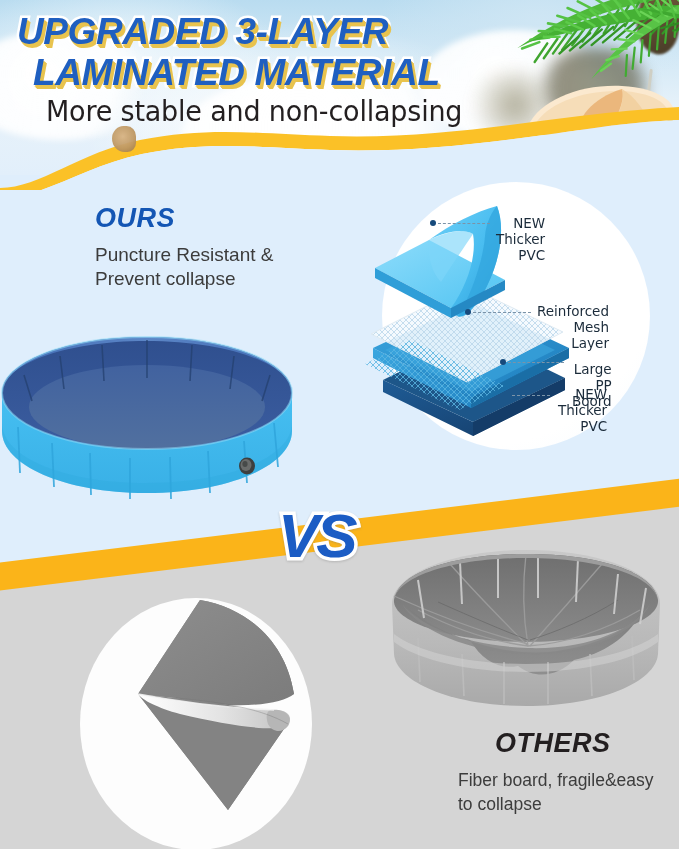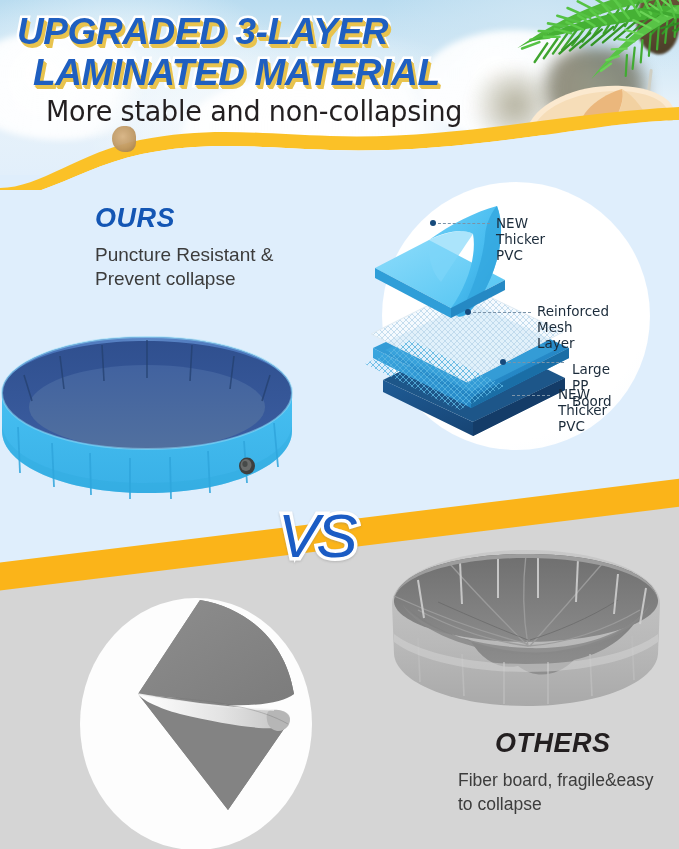--- a/index.html
+++ b/index.html
@@ -111,42 +111,42 @@
     font-size:19px; line-height:24px; color:#3c3c3c;
   }
 
   
   .layer-circle {
     position:absolute; left:382px; top:182px; width:268px; height:268px;
     border-radius:50%;
     background:radial-gradient(circle at 35% 30%, #ffffff 0%, #ffffff 72%, #f7fbfe 100%);
   }
   .layer-svg { position:absolute; left:355px; top:182px; width:300px; height:280px; }
-  .callouts { position:absolute; left:382px; top:182px; width:290px; height:270px; }
+  .callouts { position:absolute; left:382px; top:182px; width:290px; height:270px;text-align:right; }
   .callout { position:absolute; }
   .callout .c-dot {
     position:absolute; width:6px; height:6px; border-radius:50%;
     background:#174a7c; left:0; top:5px;
   }
   .callout .c-dash {
     position:absolute; left:8px; top:7.5px; height:0;
     border-top:1.5px dashed #7b93a8;
   }
   .callout .c-text {
     position:absolute; font-size:13.5px; line-height:16px; color:#1b2b3a;
     font-family:"DejaVu Sans", sans-serif; white-space:pre-line;
   }
 
   
   .blue-pool { position:absolute; left:-6px; top:323px; width:300px; height:195px; }
 
   
   .vs {
     position:absolute; left:278px; top:505px;
-    font-size:62px; font-weight:normal; font-style:italic;
+    font-size:62px; font-weight:bold; font-style:italic;
     color:#1b5cc4;
     -webkit-text-stroke:7px #ffffff;
     paint-order:stroke fill;
     letter-spacing:-3px;
     line-height:62px;
     filter:drop-shadow(0 1px 1px rgba(120,120,120,.35));
   }
 
   
   .gray-pool { position:absolute; left:378px; top:530px; width:290px; height:200px; }

